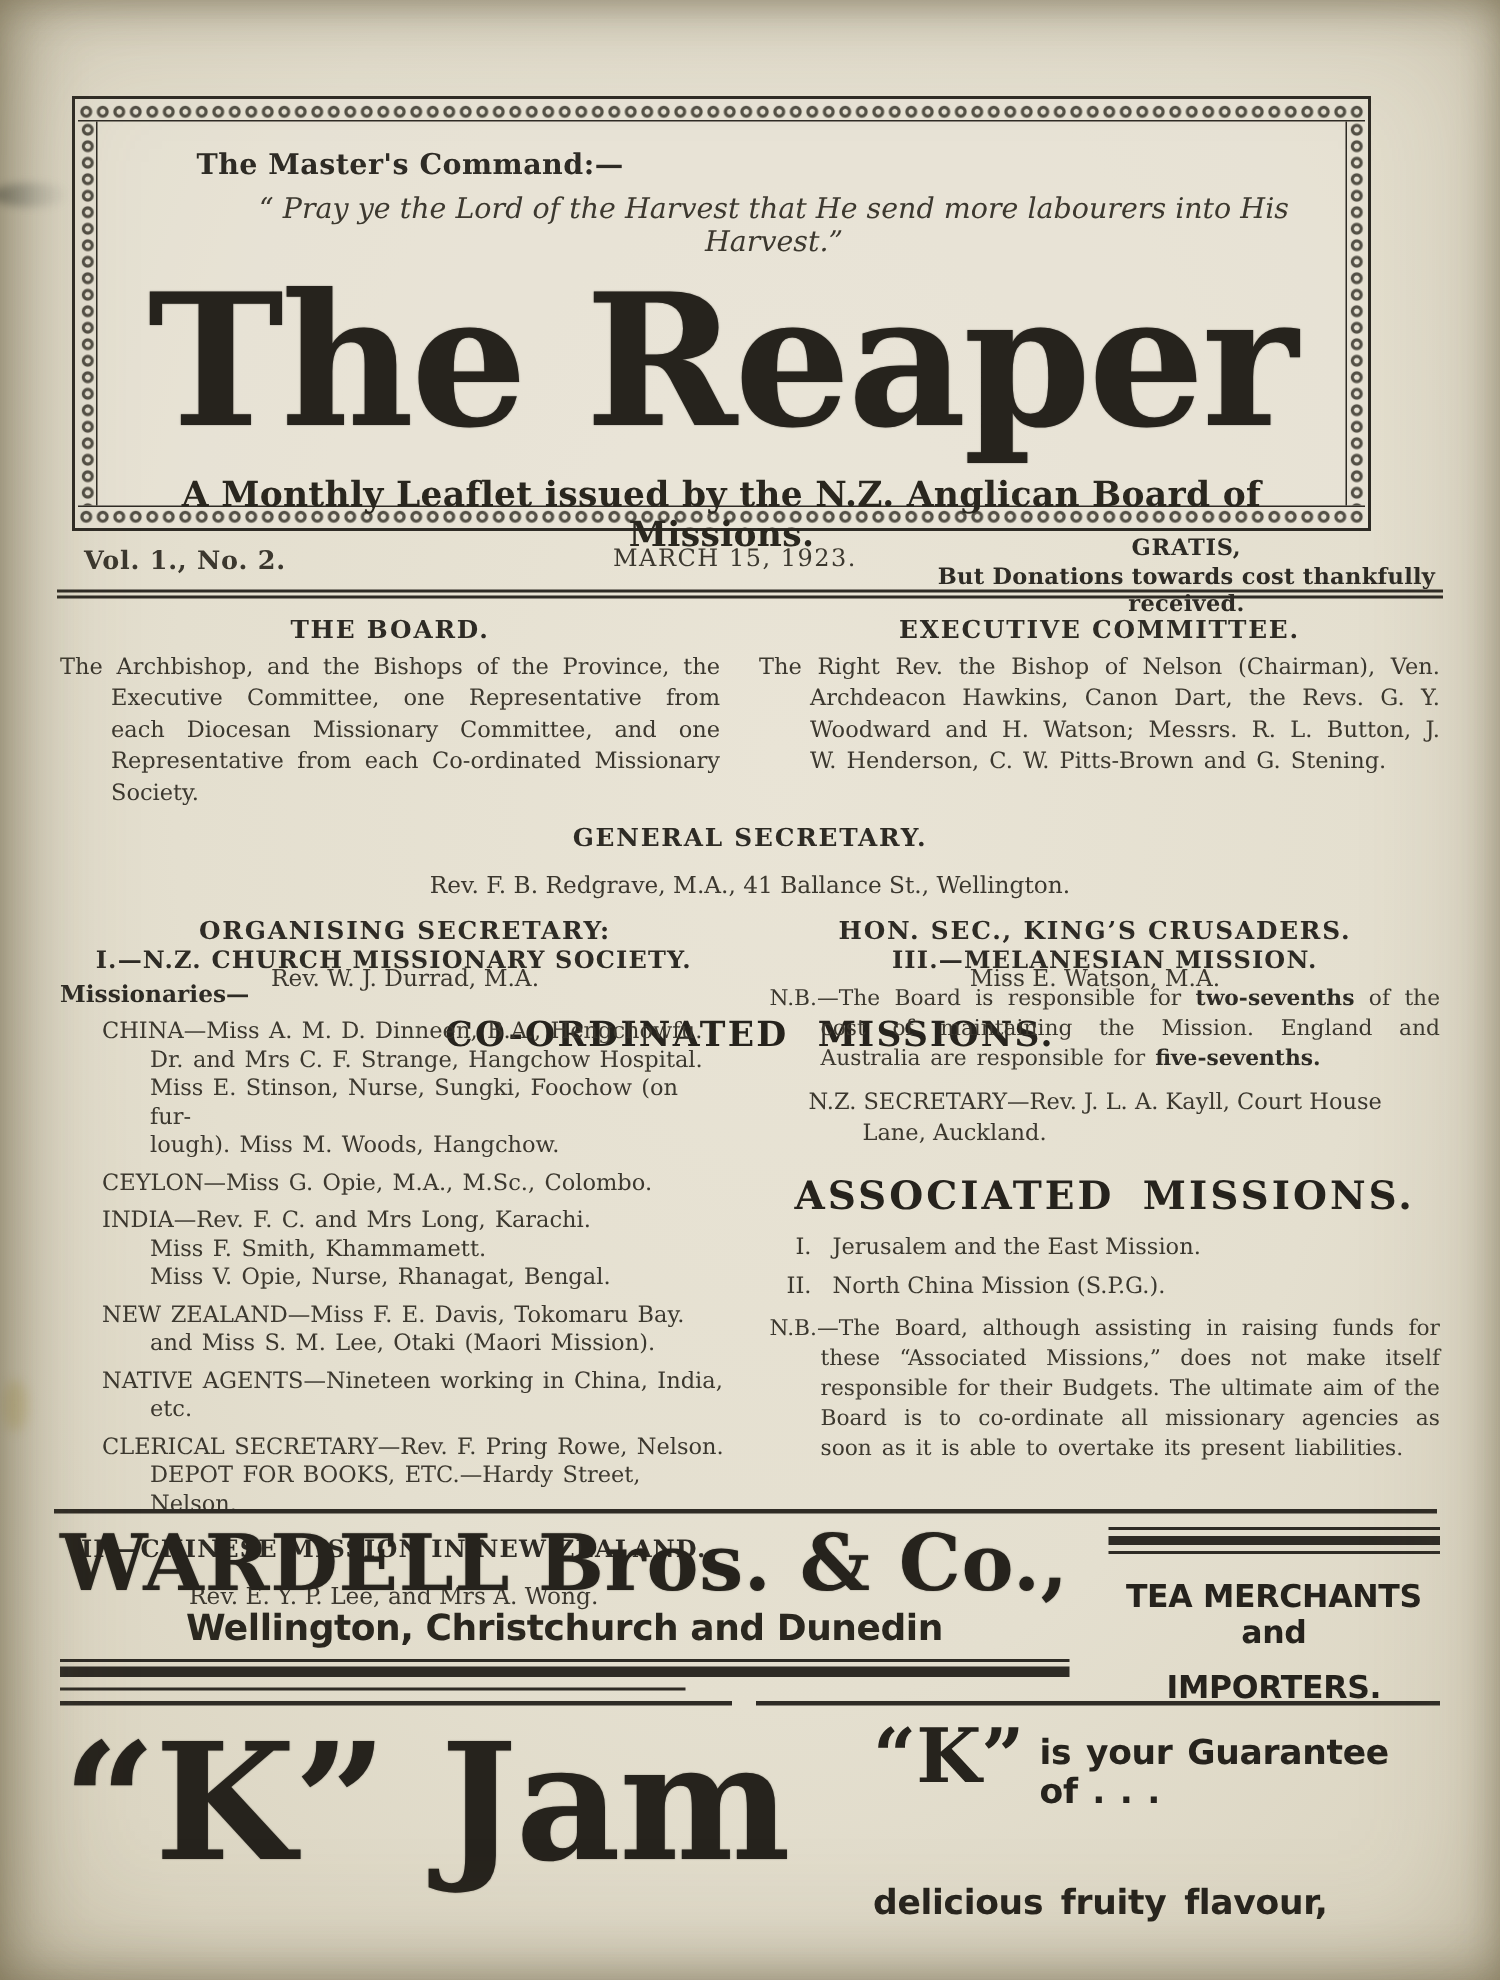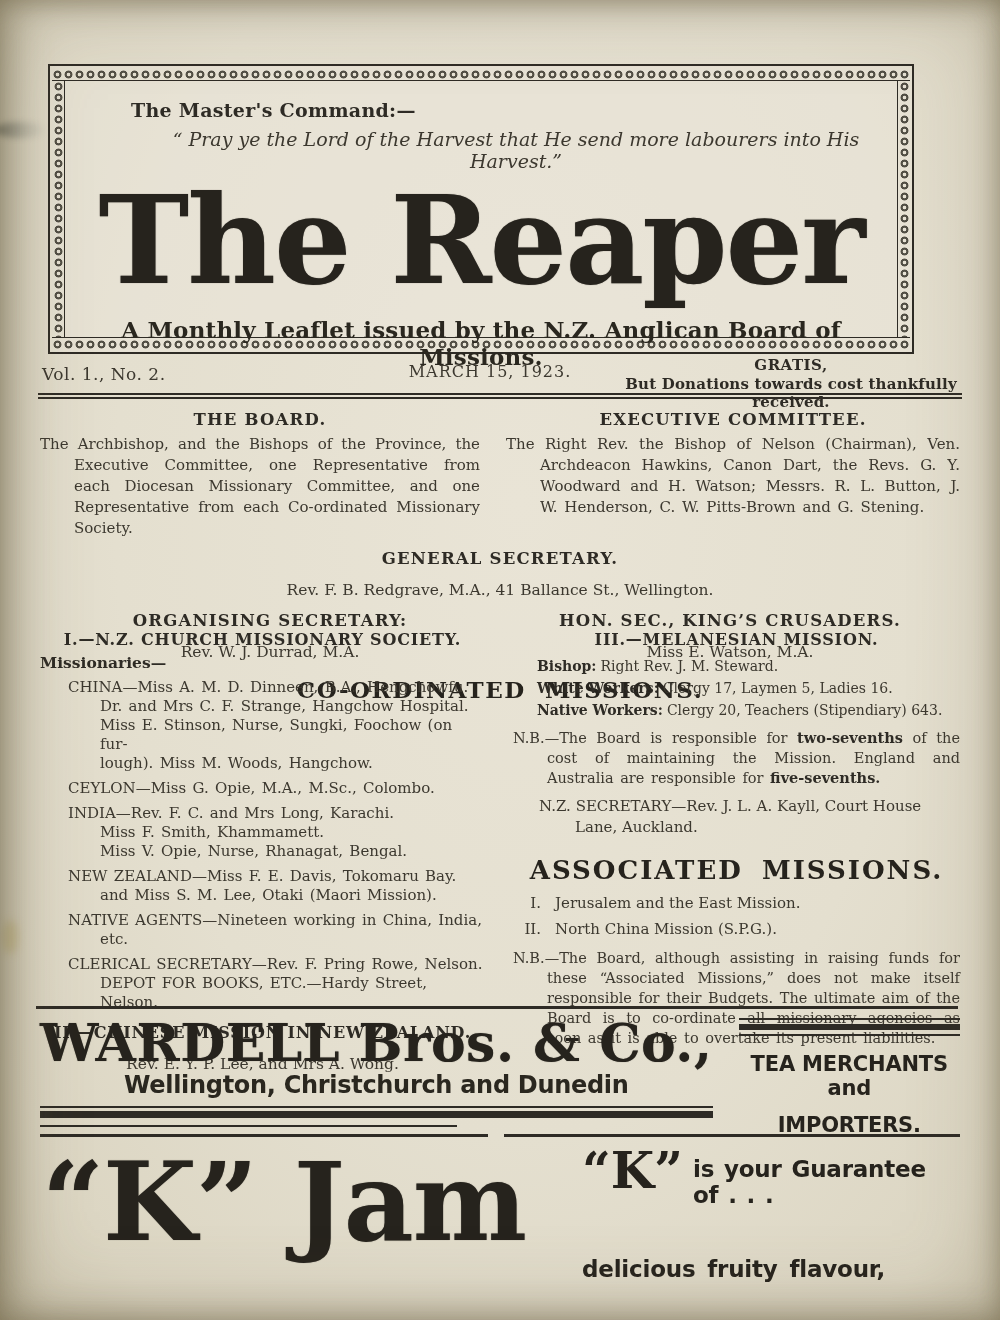--- a/index.html
+++ b/index.html
@@ -28,21 +28,21 @@
   .band-left{top:15px;bottom:15px;left:2px;width:13px;background-size:13px 11px;border-right:1.5px solid var(--ink);}
   .band-right{top:15px;bottom:15px;right:2px;width:13px;background-size:13px 11px;border-left:1.5px solid var(--ink);}
   .mast-inner{position:absolute;inset:17px 19px;}
   .command{margin:16px 0 0 62px;font-weight:bold;font-size:19px;letter-spacing:.3px;color:var(--ink);}
   .quote{margin-top:7px;text-align:center;font-style:italic;font-size:19px;padding-left:70px;color:var(--ink-soft);}
   .mast-title{margin-top:6px;text-align:center;font-weight:bold;font-size:122px;line-height:1.02;letter-spacing:-2px;color:#26231d;
     text-shadow:0 0 1px rgba(38,35,29,.55);}
   .mast-sub{margin-top:14px;text-align:center;font-weight:bold;font-size:23px;letter-spacing:.2px;color:#2a271f;}
 
   
-  .vol{position:absolute;left:42px;top:364px;font-size:17px;letter-spacing:.5px;}
+  .vol{position:absolute;left:56px;top:364px;font-size:17px;letter-spacing:.5px;font-weight:bold;}
   .date{position:absolute;left:360px;top:362px;width:260px;text-align:center;font-size:16px;letter-spacing:1px;}
   .gratis-block{position:absolute;left:620px;right:38px;top:356px;text-align:center;font-weight:bold;color:var(--ink);}
   .gratis{font-size:15px;letter-spacing:.5px;}
   .gratis-note{font-size:15px;margin-top:1px;letter-spacing:.2px;}
   .rule-double{position:absolute;top:393px;left:38px;right:38px;height:6px;
     border-top:2px solid var(--rule);border-bottom:2.5px solid var(--rule);}
 
   
   .upper{position:absolute;top:404px;left:40px;right:40px;}
   .two-col{display:flex;gap:26px;}
@@ -187,28 +187,20 @@
 
           <p class="m-line lead">CLERICAL SECRETARY—Rev. F. Pring Rowe, Nelson.</p>
 
           <p class="m-line">DEPOT FOR BOOKS, ETC.—Hardy Street, Nelson.</p>
         </div>
       <h3 class="m-head" style="margin-top:11px">II.—CHINESE MISSION IN NEW ZEALAND.</h3>
       <p class="center-line">Rev. E. Y. P. Lee, and Mrs A. Wong.</p>
     </div>
     <div class="m-col-r">
       <h3 class="m-head">III.—MELANESIAN MISSION.</h3>
-      <div style="margin-top:6px">
-
-          <p class="mel-row"><b>Bishop:</b><span>Right Rev. J. M. Steward.</span></p>
-
-          <p class="mel-row"><b>White Workers:</b><span>Clergy 17, Laymen 5, Ladies 16.</span></p>
-
-          <p class="mel-row"><b>Native Workers:</b><span>Clergy 20, Teachers (Stipendiary) 643.</span></p>
-        </div>
       <p class="hang nb"><span>N.B.—The Board is responsible for </span><b>two-sevenths</b><span> of the cost of maintaining the Mission.   England and Australia are responsible for </span><b>five-sevenths.</b></p>
       <p class="mel-sec">N.Z. SECRETARY—Rev. J. L. A. Kayll, Court House Lane, Auckland.</p>
 
       <h2 class="assoc-head">ASSOCIATED MISSIONS.</h2>
       <div>
 
           <p class="assoc-item">
             <span class="num">I.</span>
             <span>Jerusalem and the East Mission.</span>
           </p>

